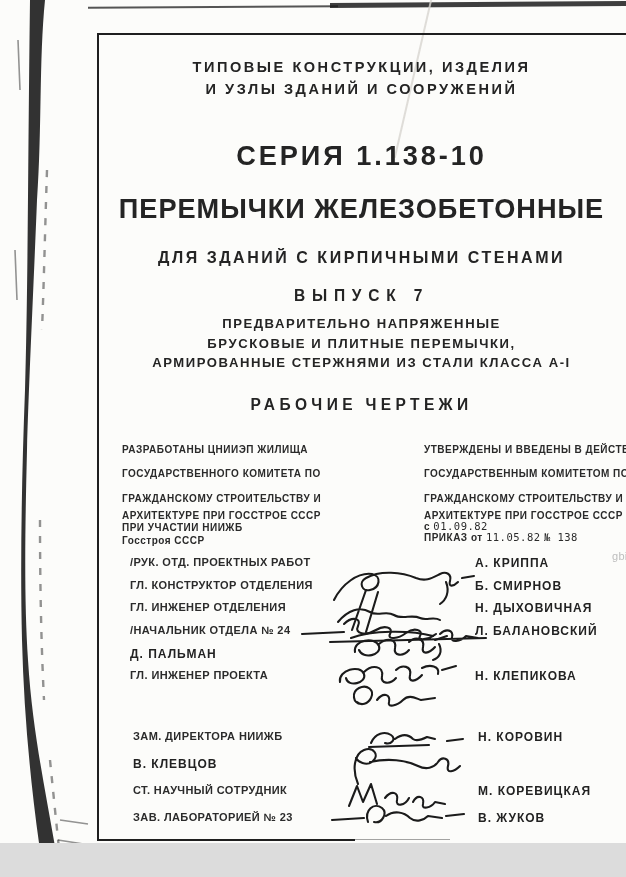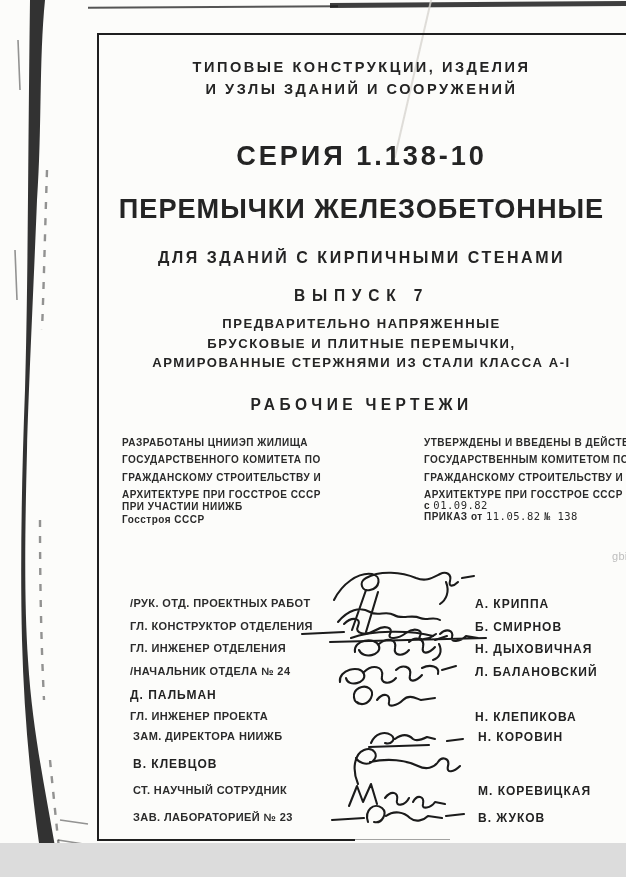--- a/index.html
+++ b/index.html
@@ -15,21 +15,21 @@
   .draft{font-weight:700;transform:scaleX(.97);transform-origin:center;}
   .hdr{font-size:15px;letter-spacing:2.6px;line-height:22px;}
   .series{font-size:28px;letter-spacing:3px;}
   .main-title{font-size:28px;letter-spacing:1px;white-space:nowrap;}
   .subtitle{font-size:16.5px;letter-spacing:2.6px;white-space:nowrap;}
   .issue{font-size:16px;letter-spacing:7px;}
   .desc{font-size:13.5px;letter-spacing:1.6px;line-height:19.5px;white-space:nowrap;}
   .doctype{font-size:16px;letter-spacing:4.5px;}
   .colblock{position:absolute;font-weight:700;font-size:10px;letter-spacing:.5px;color:#2a2a2a;}
   .colblock div{white-space:nowrap;}
-  .lh-a div{line-height:17.4px;}
+  .lh-a div{line-height:17.4px;margin-top:7px;}
   .lh-b div{line-height:12.2px;}
   .lh-c div{line-height:11px;}
   .stamp{font-family:"DejaVu Sans Mono","Liberation Mono",monospace;font-weight:400;letter-spacing:.5px;font-size:10.5px;}
   .sig-table{position:absolute;display:flex;flex-direction:column;font-weight:700;}
   .sig-row{display:flex;align-items:flex-start;}
   .g1 .sig-row{height:22.7px;}
   .g2 .sig-row{height:27px;}
   .sig-title{width:345px;font-size:11px;letter-spacing:.4px;white-space:nowrap;color:#2b2b2b;}
   .sig-name{font-size:12px;letter-spacing:1px;white-space:nowrap;color:#222;}
   .sig-svg{position:absolute;overflow:visible;}
@@ -109,21 +109,21 @@
       <div>
         <span>ПРИКАЗ  от</span>
         <span class="stamp">11.05.82</span>
         <span class="stamp">№ 138</span>
       </div>
     </div>
   </div>
 
   <div class="watermark" style="left:584px;top:550px;margin-left:28px;">gbi22.ru</div>
 
-  <div class="sig-table g1" style="left:130px;top:597px;">
+  <div class="sig-table g1" style="left:130px;top:556px;">
     <div class="sig-row">
       <span class="sig-title">/РУК. ОТД. ПРОЕКТНЫХ РАБОТ</span>
       <span class="sig-name">А. КРИППА</span>
     </div>
     <div class="sig-row">
       <span class="sig-title">ГЛ. КОНСТРУКТОР ОТДЕЛЕНИЯ</span>
       <span class="sig-name">Б. СМИРНОВ</span>
     </div>
     <div class="sig-row">
       <span class="sig-title">ГЛ. ИНЖЕНЕР ОТДЕЛЕНИЯ</span>

